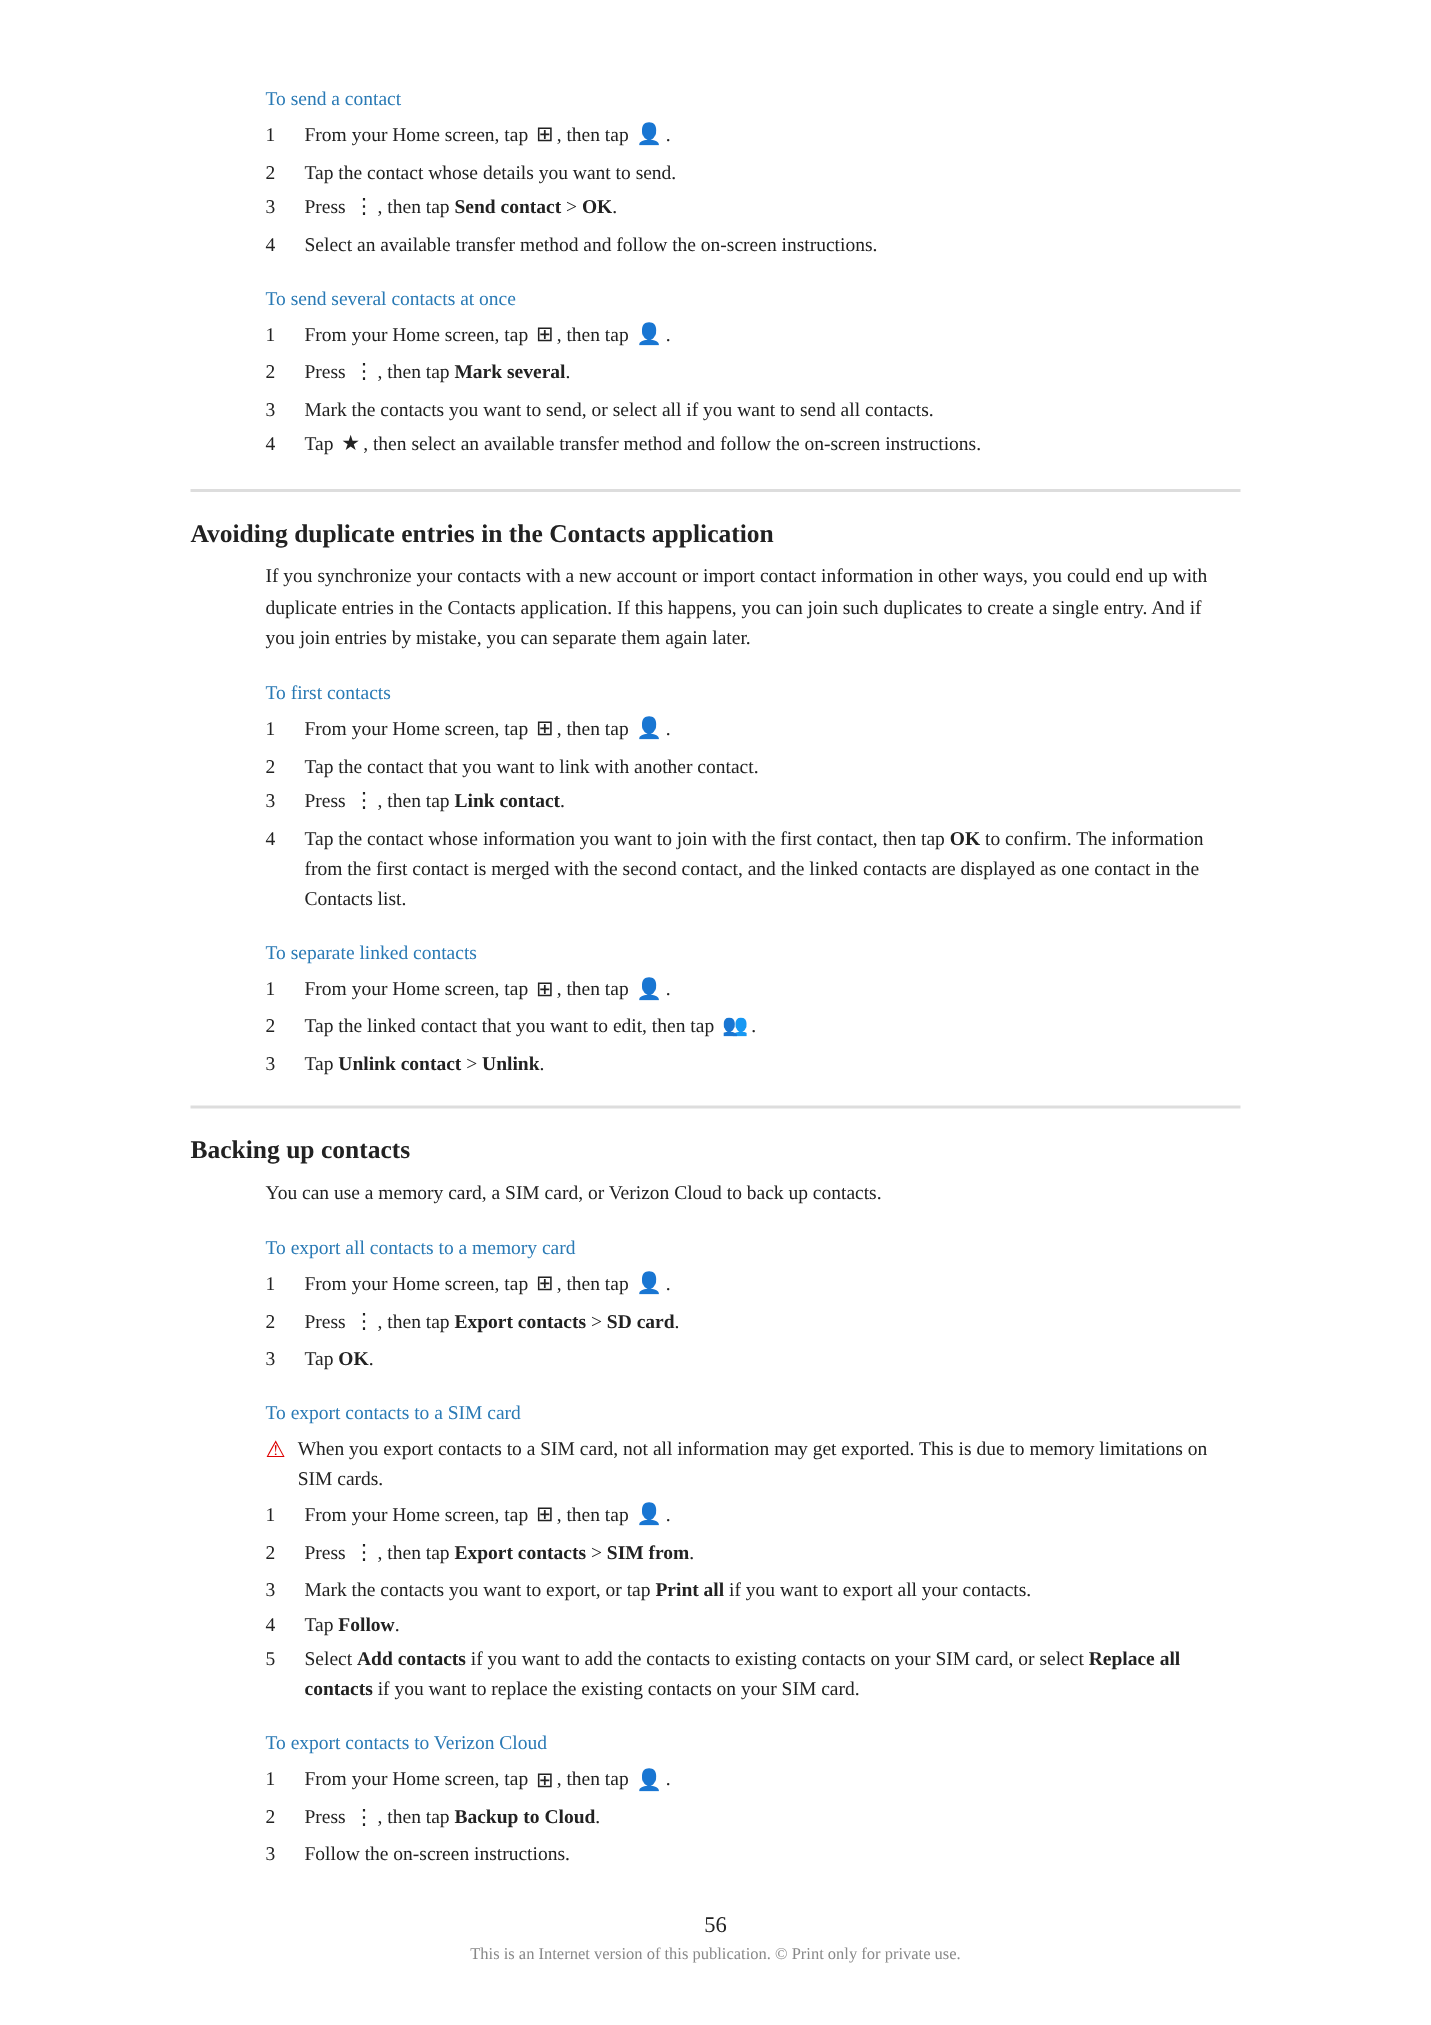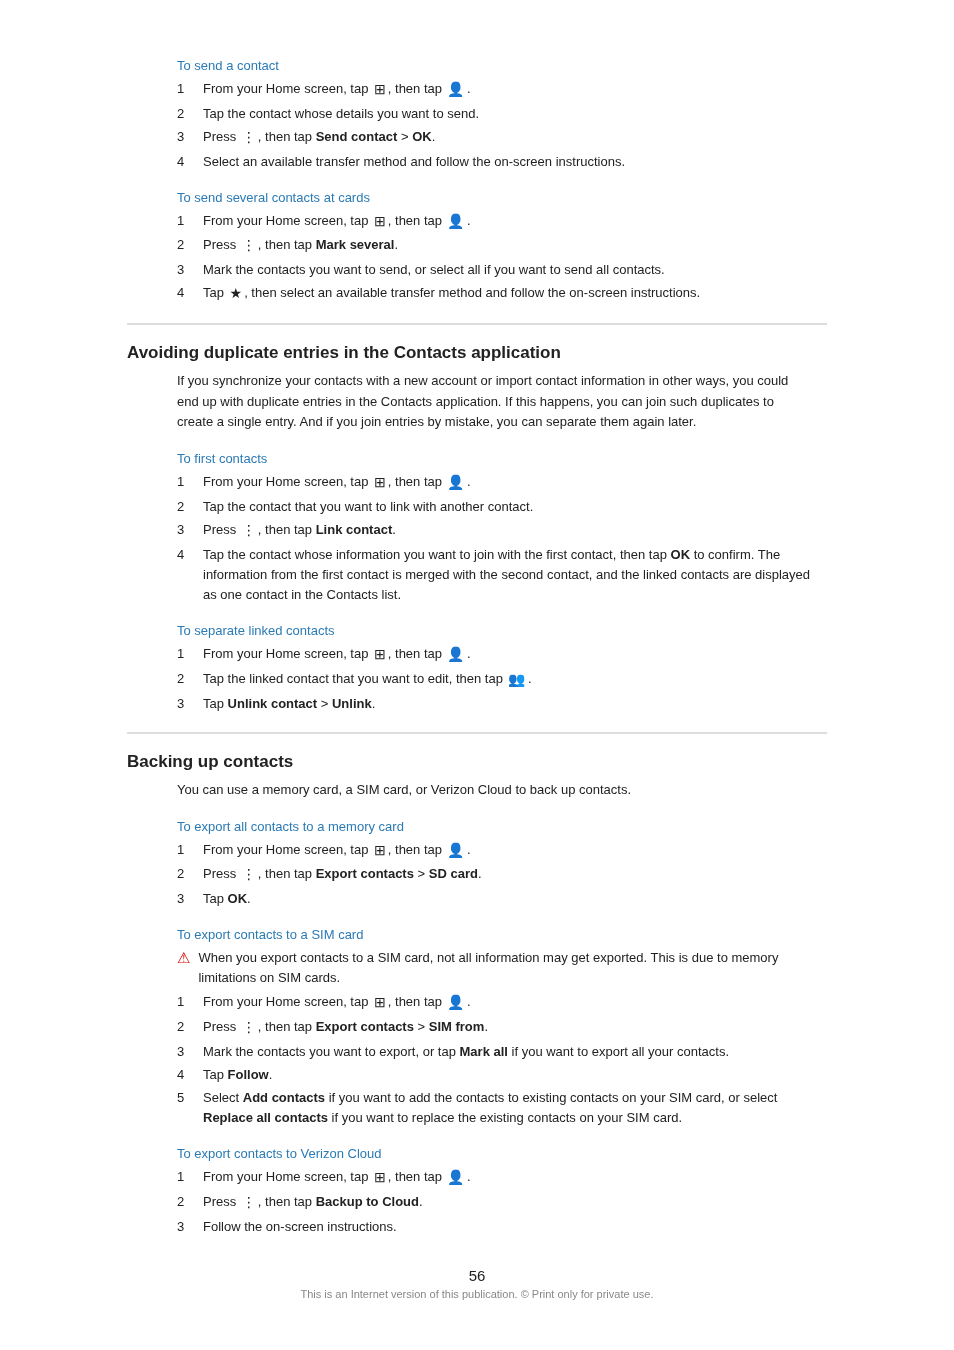--- a/index.html
+++ b/index.html
@@ -11,20 +11,21 @@
       width: 954px;
       min-height: 1350px;
       display: flex;
       flex-direction: column;
       align-items: center;
     }
     .page {
       width: 700px;
       padding: 40px 0 40px 0;
       position: relative;
+      font-family: Liberation Serif, serif;
     }
     .subsection-title {
       color: #2a7ab5;
       font-size: 13px;
       margin-top: 18px;
       margin-bottom: 6px;
       padding-left: 50px;
     }
     .step-list {
       list-style: none;
@@ -132,21 +133,21 @@
         <span class="step-text">Press <span class="icon-inline">⋮</span>, then tap <b>Send contact</b> &gt; <b>OK</b>.</span>
       </li>
       <li>
         <span class="step-num">4</span>
         <span class="step-text">Select an available transfer method and follow the on-screen instructions.</span>
       </li>
     </ol>
   </div>
 
   <div>
-    <div class="subsection-title">To send several contacts at cards</div>
+    <div class="subsection-title">To send several contacts at once</div>
     <ol class="step-list">
       <li>
         <span class="step-num">1</span>
         <span class="step-text">From your Home screen, tap <span class="icon-inline">⊞</span>, then tap <span class="icon-inline">👤</span>.</span>
       </li>
       <li>
         <span class="step-num">2</span>
         <span class="step-text">Press <span class="icon-inline">⋮</span>, then tap <b>Mark several</b>.</span>
       </li>
       <li>
@@ -241,21 +242,21 @@
         <li>
           <span class="step-num">1</span>
           <span class="step-text">From your Home screen, tap <span class="icon-inline">⊞</span>, then tap <span class="icon-inline">👤</span>.</span>
         </li>
         <li>
           <span class="step-num">2</span>
           <span class="step-text">Press <span class="icon-inline">⋮</span>, then tap <b>Export contacts</b> &gt; <b>SIM from</b>.</span>
         </li>
         <li>
           <span class="step-num">3</span>
-          <span class="step-text">Mark the contacts you want to export, or tap <b>Mark all</b> if you want to export all your contacts.</span>
+          <span class="step-text">Mark the contacts you want to export, or tap <b>Print all</b> if you want to export all your contacts.</span>
         </li>
         <li>
           <span class="step-num">4</span>
           <span class="step-text">Tap <b>Follow</b>.</span>
         </li>
         <li>
           <span class="step-num">5</span>
           <span class="step-text">Select <b>Add contacts</b> if you want to add the contacts to existing contacts on your SIM card, or select <b>Replace all contacts</b> if you want to replace the existing contacts on your SIM card.</span>
         </li>
       </ol>

